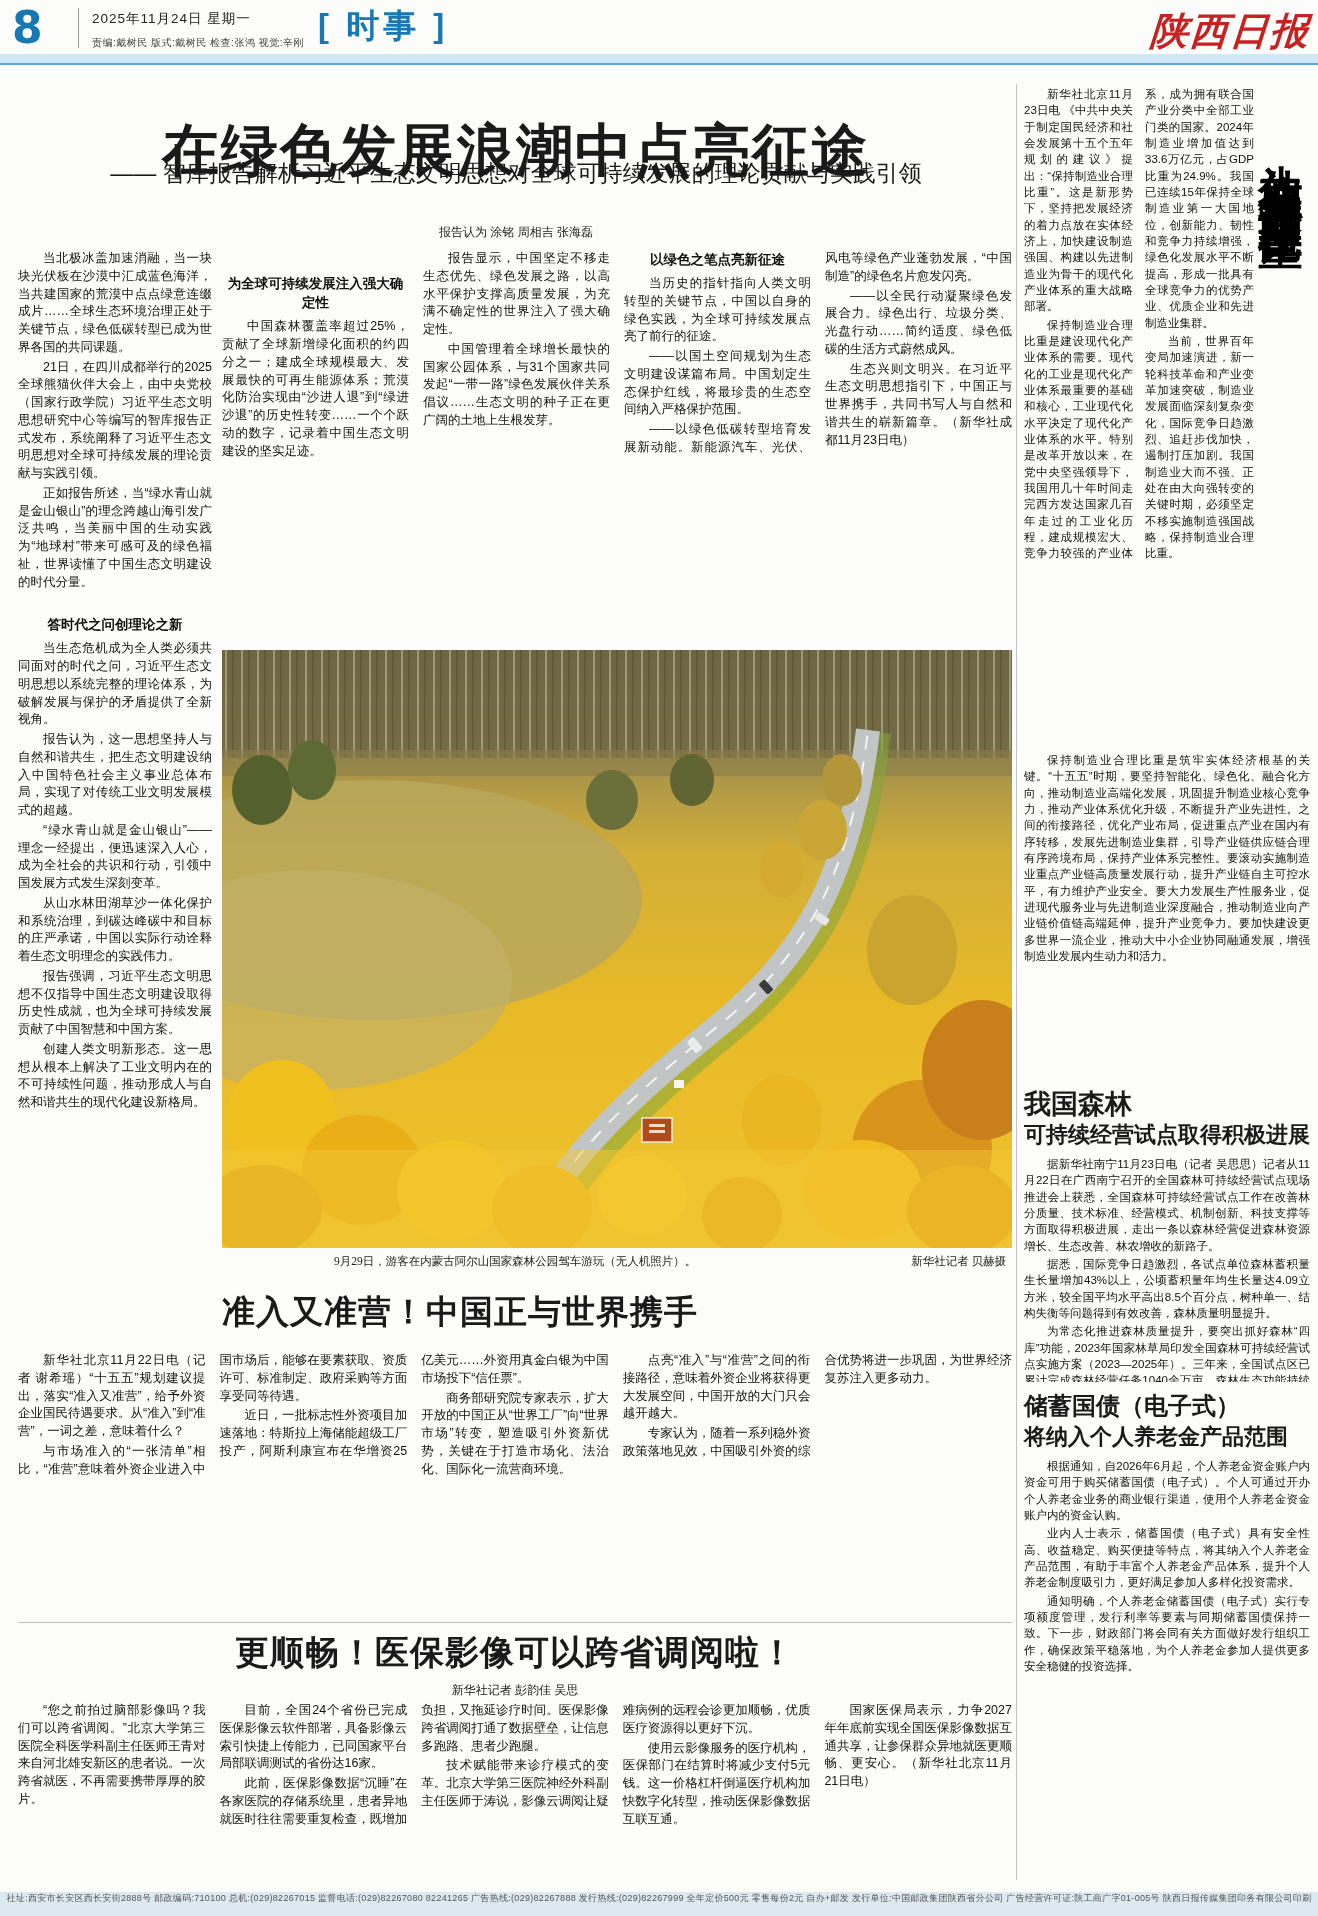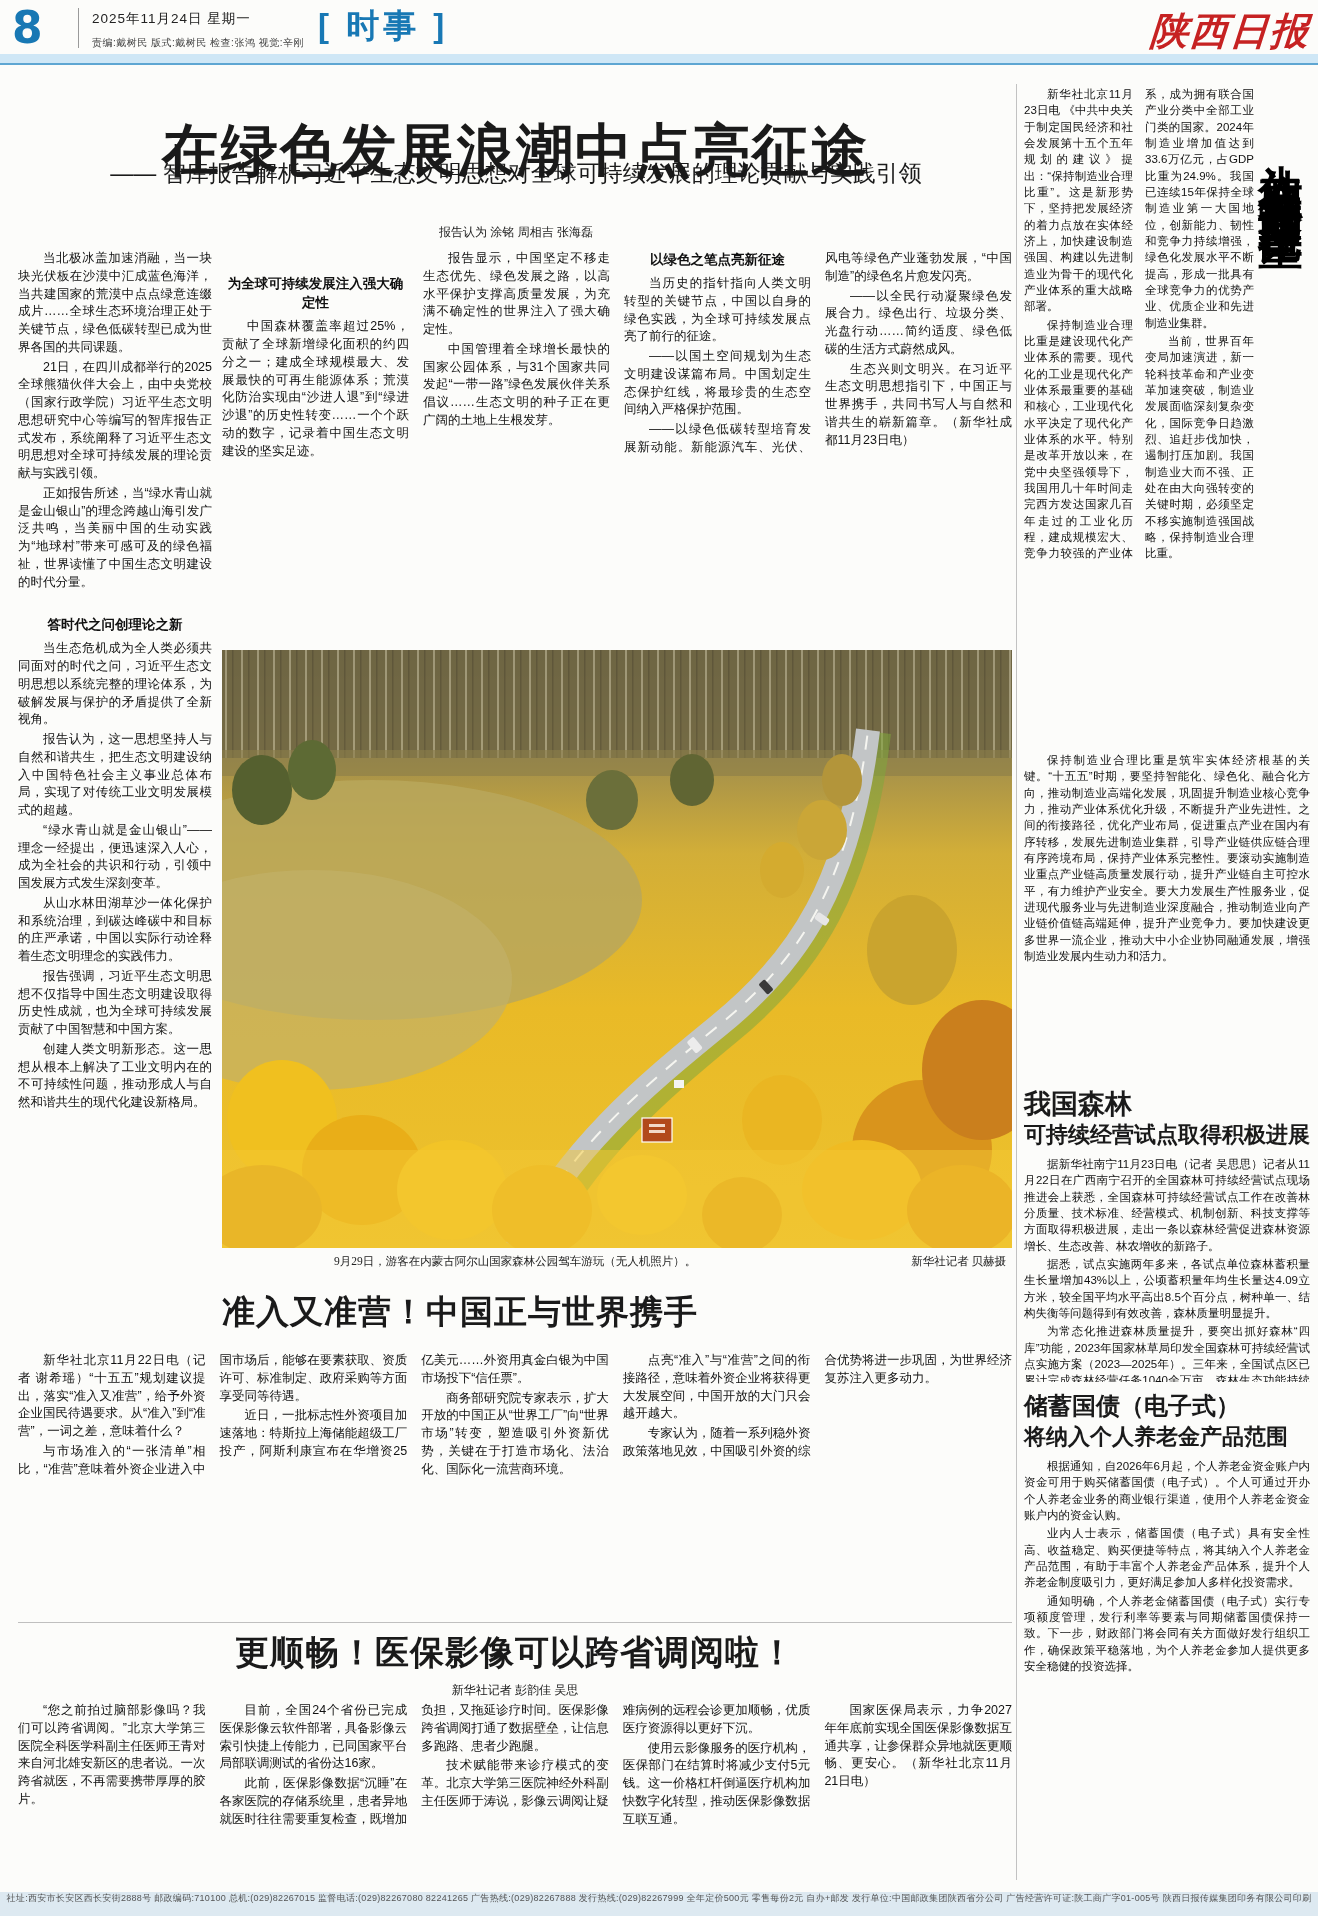--- a/index.html
+++ b/index.html
@@ -218,21 +218,21 @@
     <div>
         <p>保持制造业合理比重是筑牢实体经济根基的关键。“十五五”时期，要坚持智能化、绿色化、融合化方向，推动制造业高端化发展，巩固提升制造业核心竞争力，推动产业体系优化升级，不断提升产业先进性。之间的衔接路径，优化产业布局，促进重点产业在国内有序转移，发展先进制造业集群，引导产业链供应链合理有序跨境布局，保持产业体系完整性。要滚动实施制造业重点产业链高质量发展行动，提升产业链自主可控水平，有力维护产业安全。要大力发展生产性服务业，促进现代服务业与先进制造业深度融合，推动制造业向产业链价值链高端延伸，提升产业竞争力。要加快建设更多世界一流企业，推动大中小企业协同融通发展，增强制造业发展内生动力和活力。</p>
       </div>
   </div>
 
   <div class="abs r2-h1">我国森林</div>
   <div class="abs r2-h2">可持续经营试点取得积极进展</div>
   <div class="abs r2-body bodytext">
     <div>
         <p>据新华社南宁11月23日电（记者 吴思思）记者从11月22日在广西南宁召开的全国森林可持续经营试点现场推进会上获悉，全国森林可持续经营试点工作在改善林分质量、技术标准、经营模式、机制创新、科技支撑等方面取得积极进展，走出一条以森林经营促进森林资源增长、生态改善、林农增收的新路子。</p>
-        <p>据悉，试点实施两年多来，各试点单位森林蓄积量生长量增加43%以上，公顷蓄积量年均生长量达4.09立方米，较全国平均水平高出8.5个百分点，树种单一、结构失衡等问题得到有效改善，森林质量明显提升。</p>
+        <p>据悉，国际竞争日趋激烈，各试点单位森林蓄积量生长量增加43%以上，公顷蓄积量年均生长量达4.09立方米，较全国平均水平高出8.5个百分点，树种单一、结构失衡等问题得到有效改善，森林质量明显提升。</p>
         <p>为常态化推进森林质量提升，要突出抓好森林“四库”功能，2023年国家林草局印发全国森林可持续经营试点实施方案（2023—2025年）。三年来，全国试点区已累计完成森林经营任务1040余万亩，森林生态功能持续增强，林农获得感不断提升。</p>
       </div>
   </div>
 
   <div class="abs r3-h1">储蓄国债（电子式）</div>
   <div class="abs r3-h2">将纳入个人养老金产品范围</div>
   <div class="abs r3-body bodytext">
     <div>
         <p>根据通知，自2026年6月起，个人养老金资金账户内资金可用于购买储蓄国债（电子式）。个人可通过开办个人养老金业务的商业银行渠道，使用个人养老金资金账户内的资金认购。</p>
         <p>业内人士表示，储蓄国债（电子式）具有安全性高、收益稳定、购买便捷等特点，将其纳入个人养老金产品范围，有助于丰富个人养老金产品体系，提升个人养老金制度吸引力，更好满足参加人多样化投资需求。</p>

